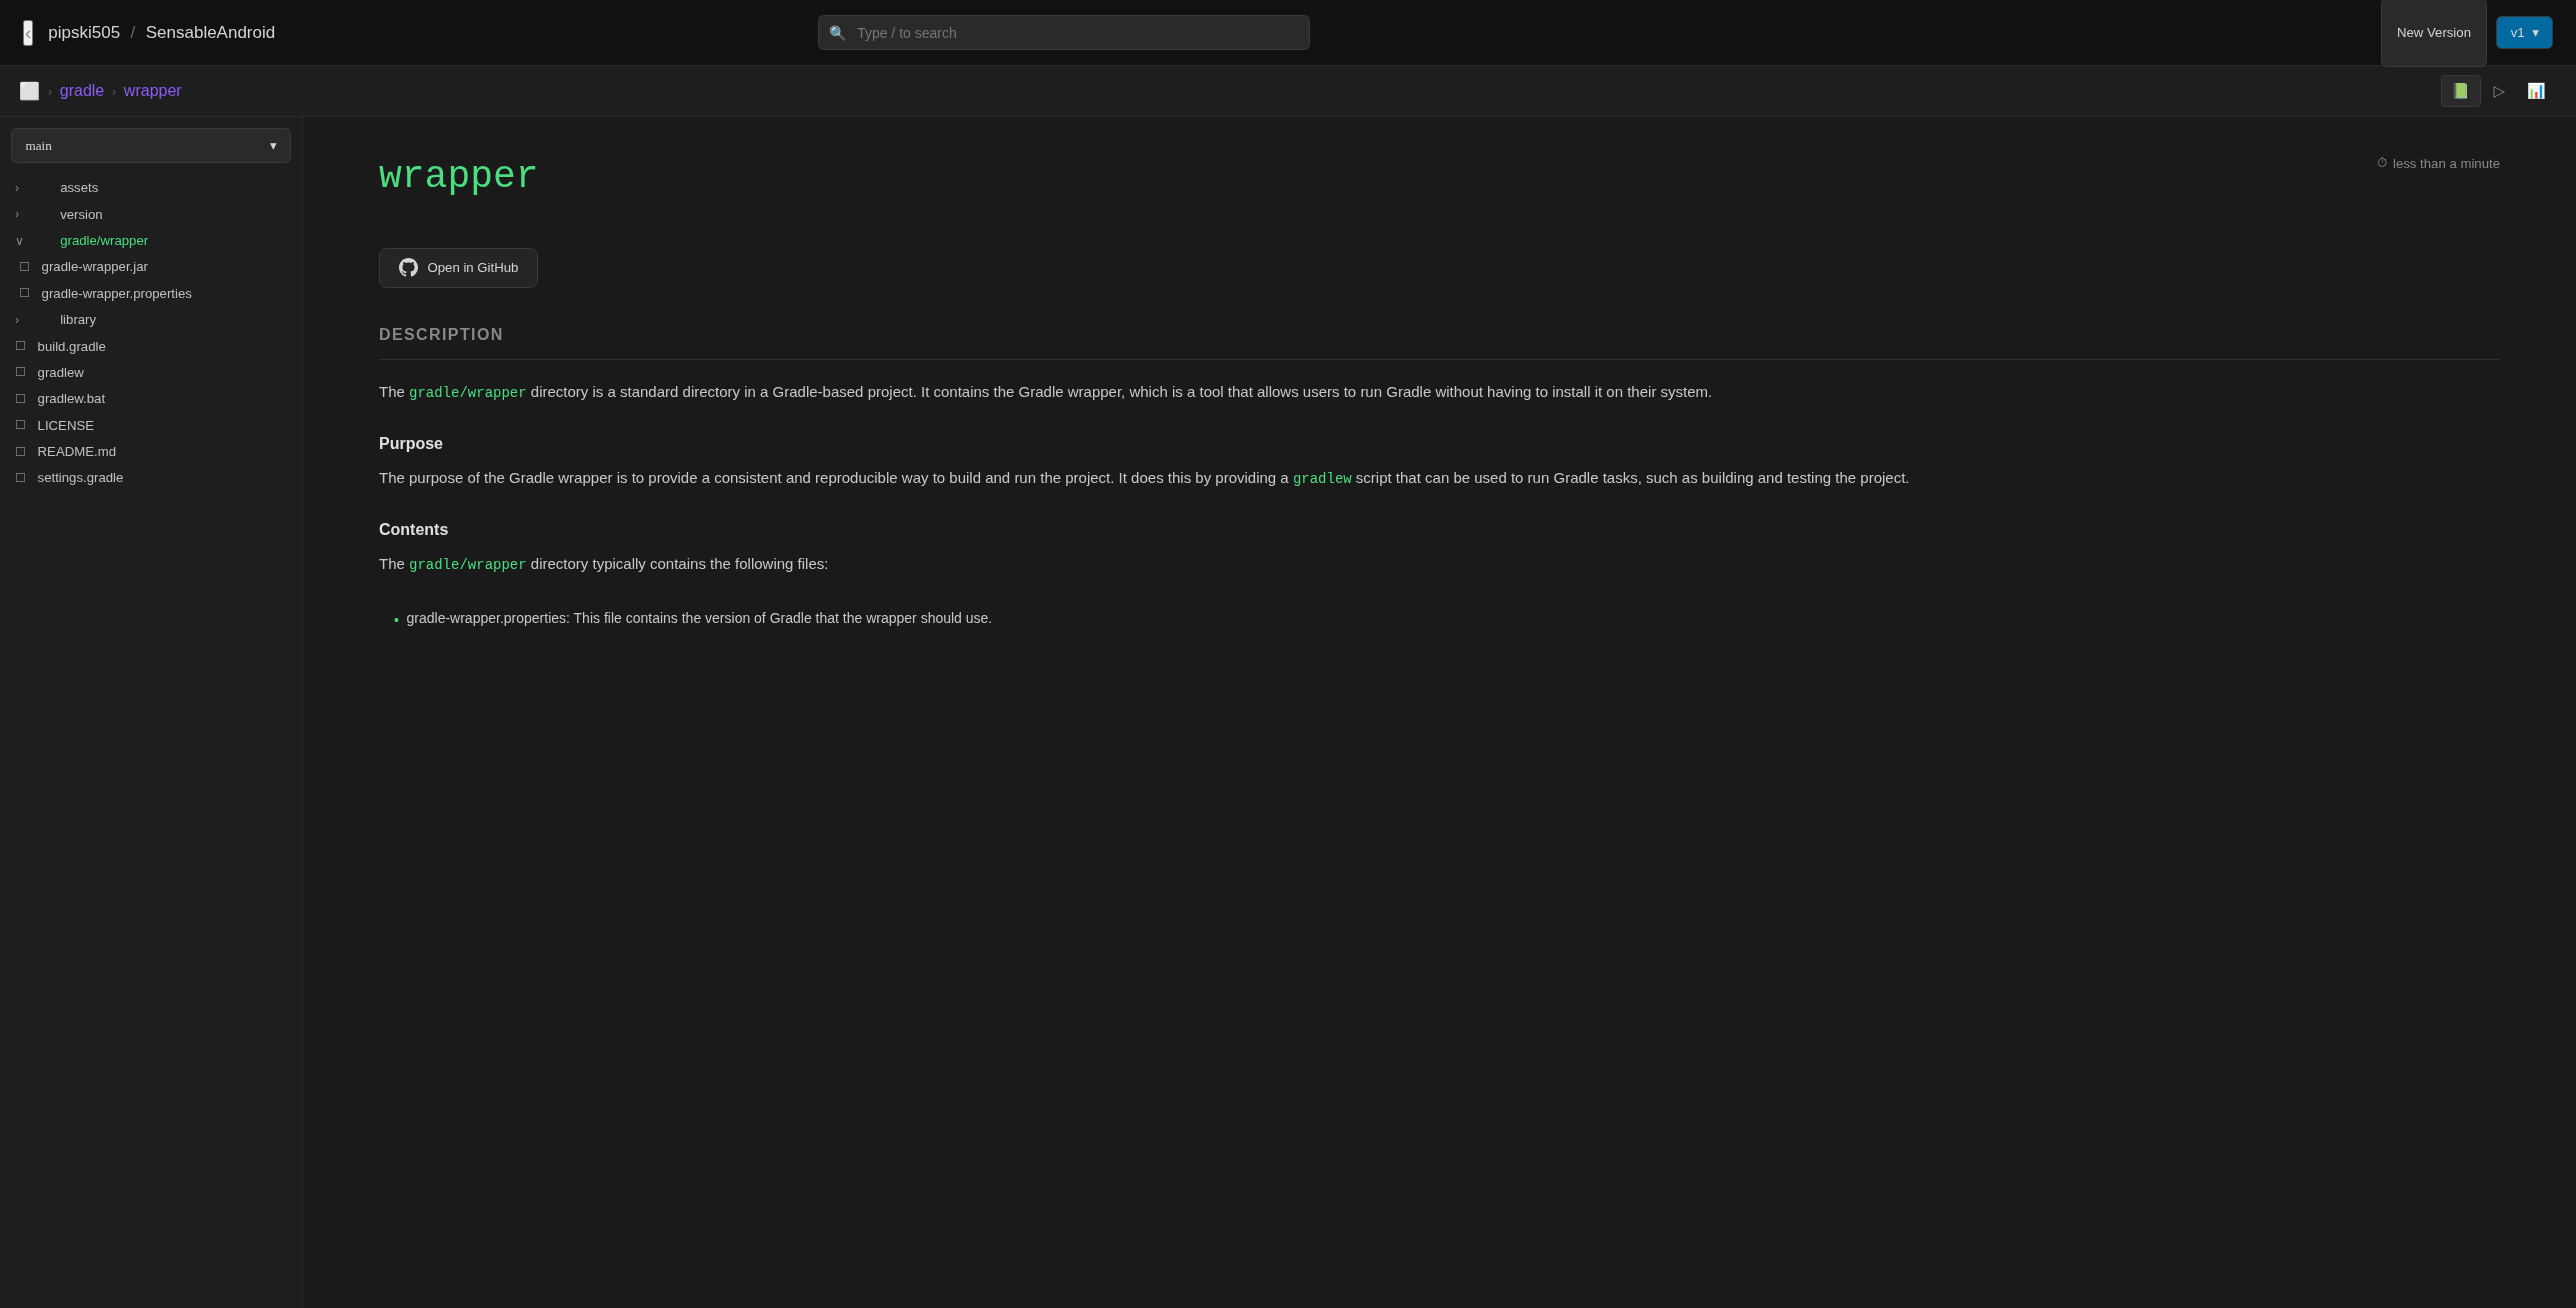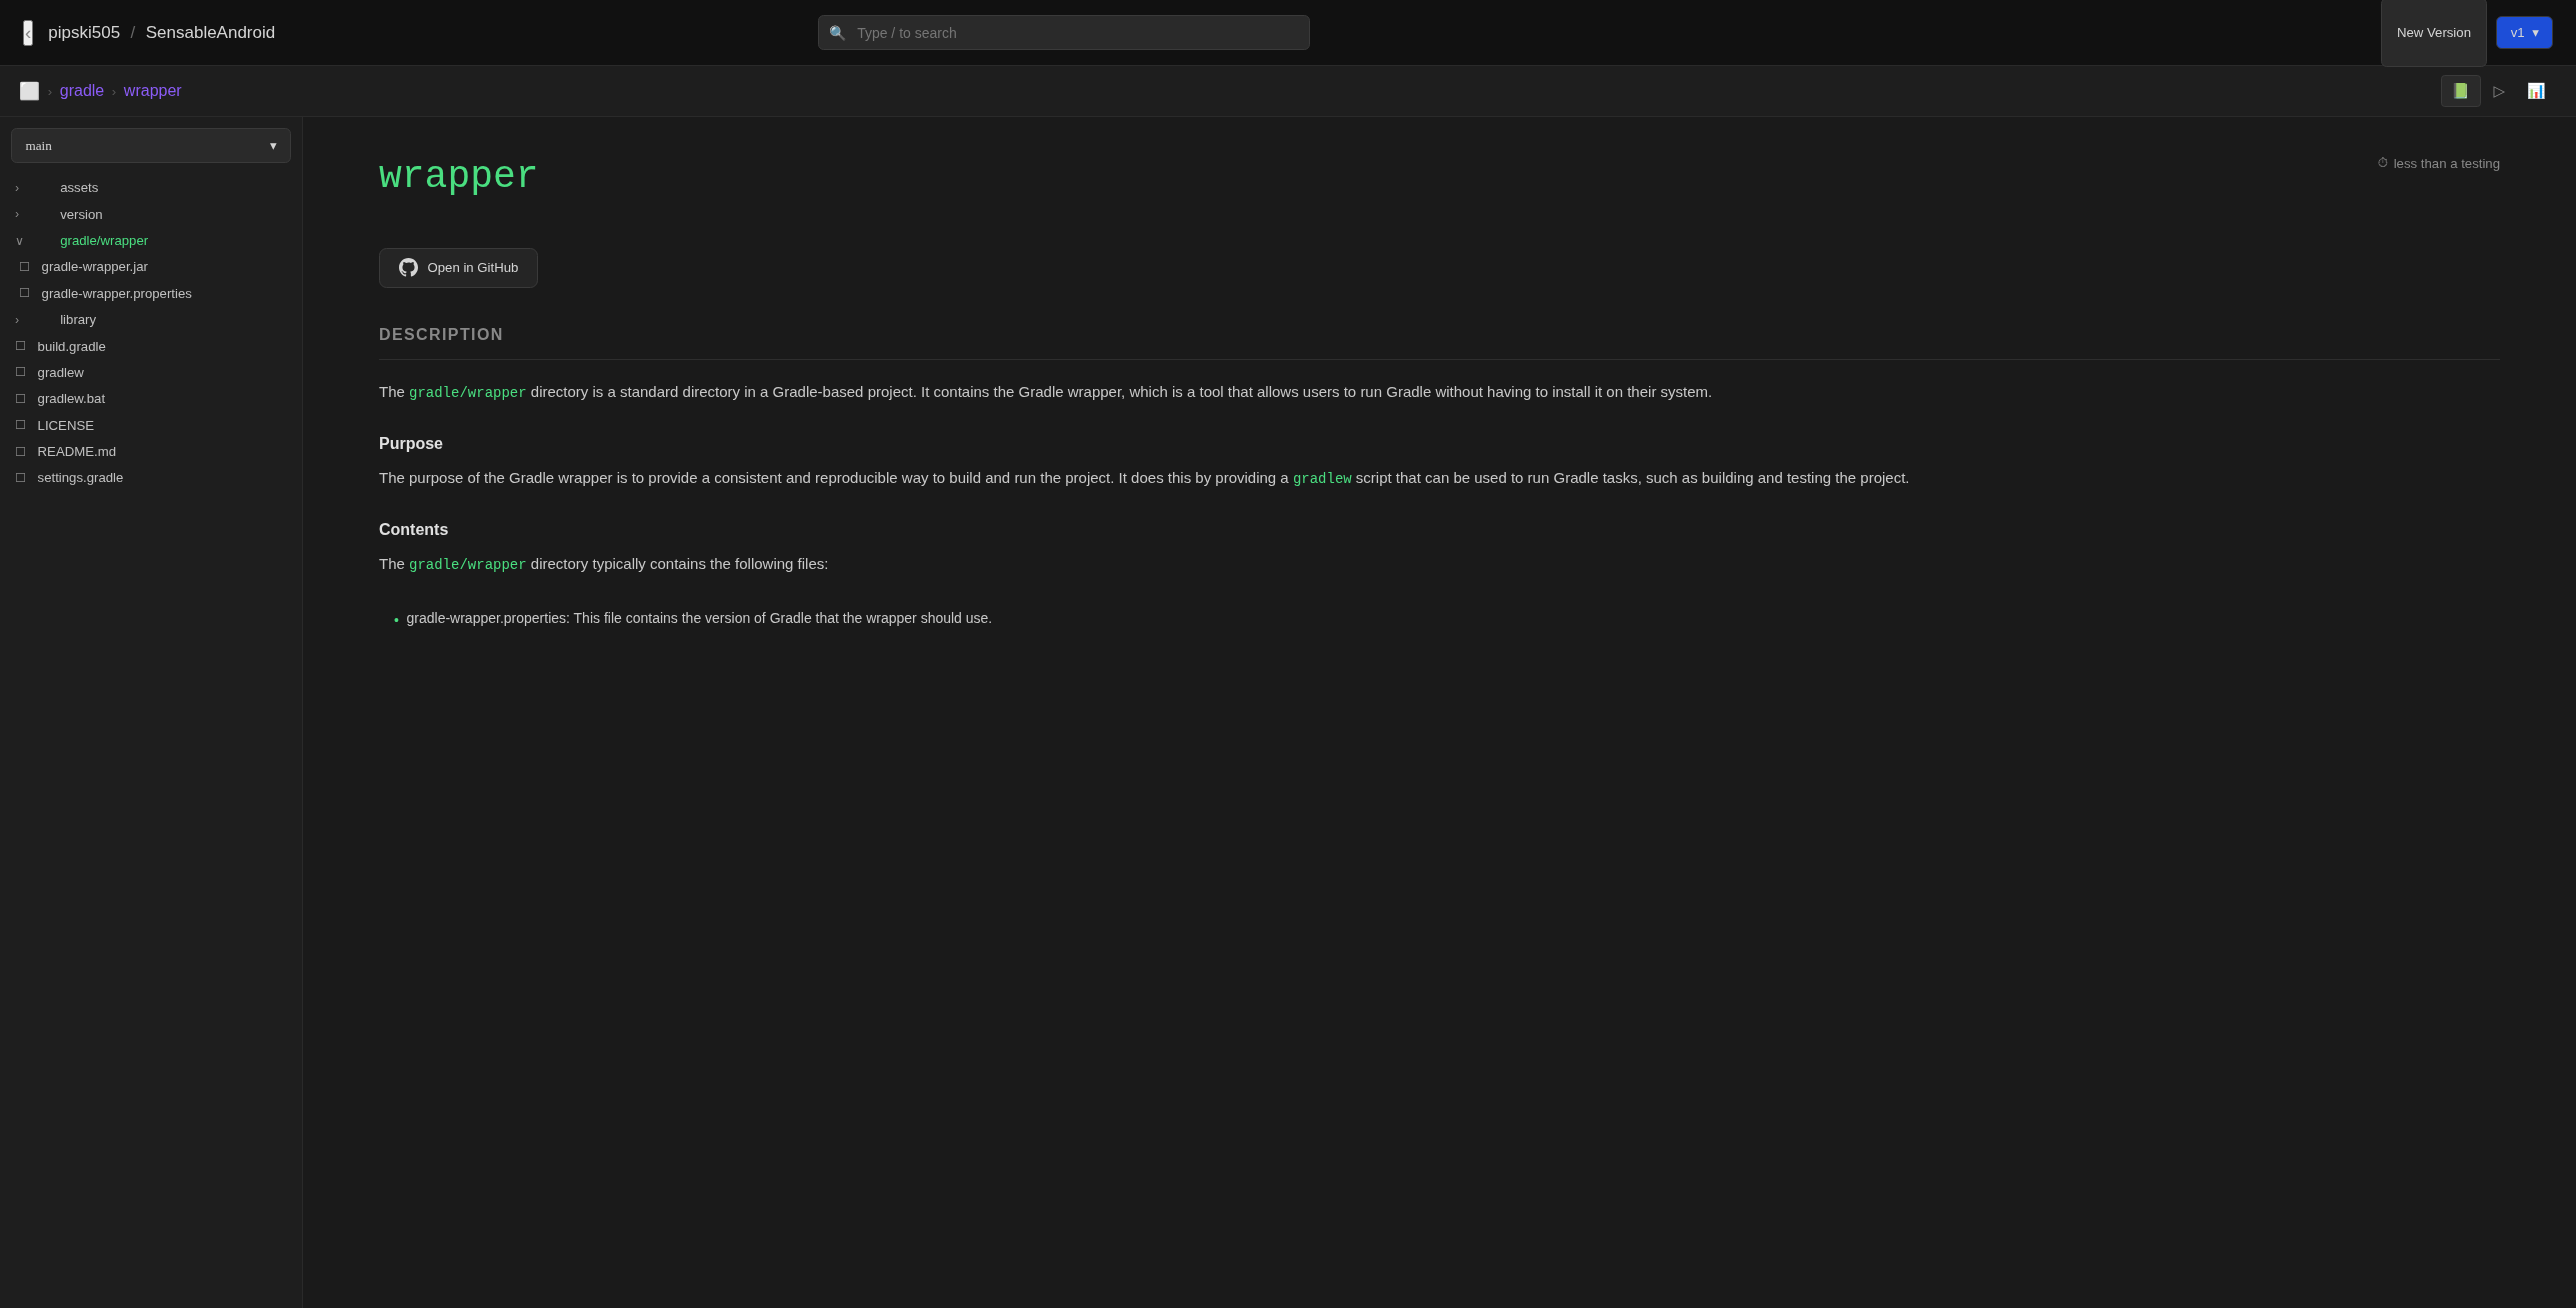--- a/index.html
+++ b/index.html
@@ -73,21 +73,21 @@
     .btn-new-version {
       background: #2a2a2a;
       border: 0.9px solid #3a3a3a;
       color: #d4d4d4;
       border-radius: 5.7px;
       padding: 26px 15px;
       font-size: 13.2px;
       cursor: pointer;
     }
     .btn-version {
-      background: #1d4ed8;
+      background: #0369a1;
       border: 0.9px solid #3a3a3a;
       color: #d4d4d4;
       border-radius: 5.7px;
       padding: 7.6px 13.2px;
       font-size: 13.2px;
       cursor: pointer;
       display: flex;
       align-items: center;
       gap: 7.6px;
     }
@@ -399,21 +399,21 @@
       <span>settings.gradle</span>
     </div>
   </aside>
 
   <main class="content-area">
 
     <div style="display:flex; align-items:flex-start; justify-content:space-between; margin-bottom:26.5px;">
       <h1 class="page-title">wrapper</h1>
       <div class="time-badge">
         <span>⏱</span>
-        <span>less than a testing</span>
+        <span>less than a minute</span>
       </div>
     </div>
 
     <button class="open-github-btn">
       <svg class="github-icon" viewBox="0 0 24 24" fill="currentColor">
         <path d="M12 0C5.374 0 0 5.373 0 12c0 5.302 3.438 9.8 8.207 11.387.599.111.793-.261.793-.577v-2.234c-3.338.726-4.033-1.416-4.033-1.416-.546-1.387-1.333-1.756-1.333-1.756-1.089-.745.083-.729.083-.729 1.205.084 1.839 1.237 1.839 1.237 1.07 1.834 2.807 1.304 3.492.997.107-.775.418-1.305.762-1.604-2.665-.305-5.467-1.334-5.467-5.931 0-1.311.469-2.381 1.236-3.221-.124-.303-.535-1.524.117-3.176 0 0 1.008-.322 3.301 1.23A11.509 11.509 0 0112 5.803c1.02.005 2.047.138 3.006.404 2.291-1.552 3.297-1.23 3.297-1.23.653 1.653.242 2.874.118 3.176.77.84 1.235 1.911 1.235 3.221 0 4.609-2.807 5.624-5.479 5.921.43.372.823 1.102.823 2.222v3.293c0 .319.192.694.801.576C20.566 21.797 24 17.3 24 12c0-6.627-5.373-12-12-12z"></path>
       </svg>
       <span>Open in GitHub</span>
     </button>
 

